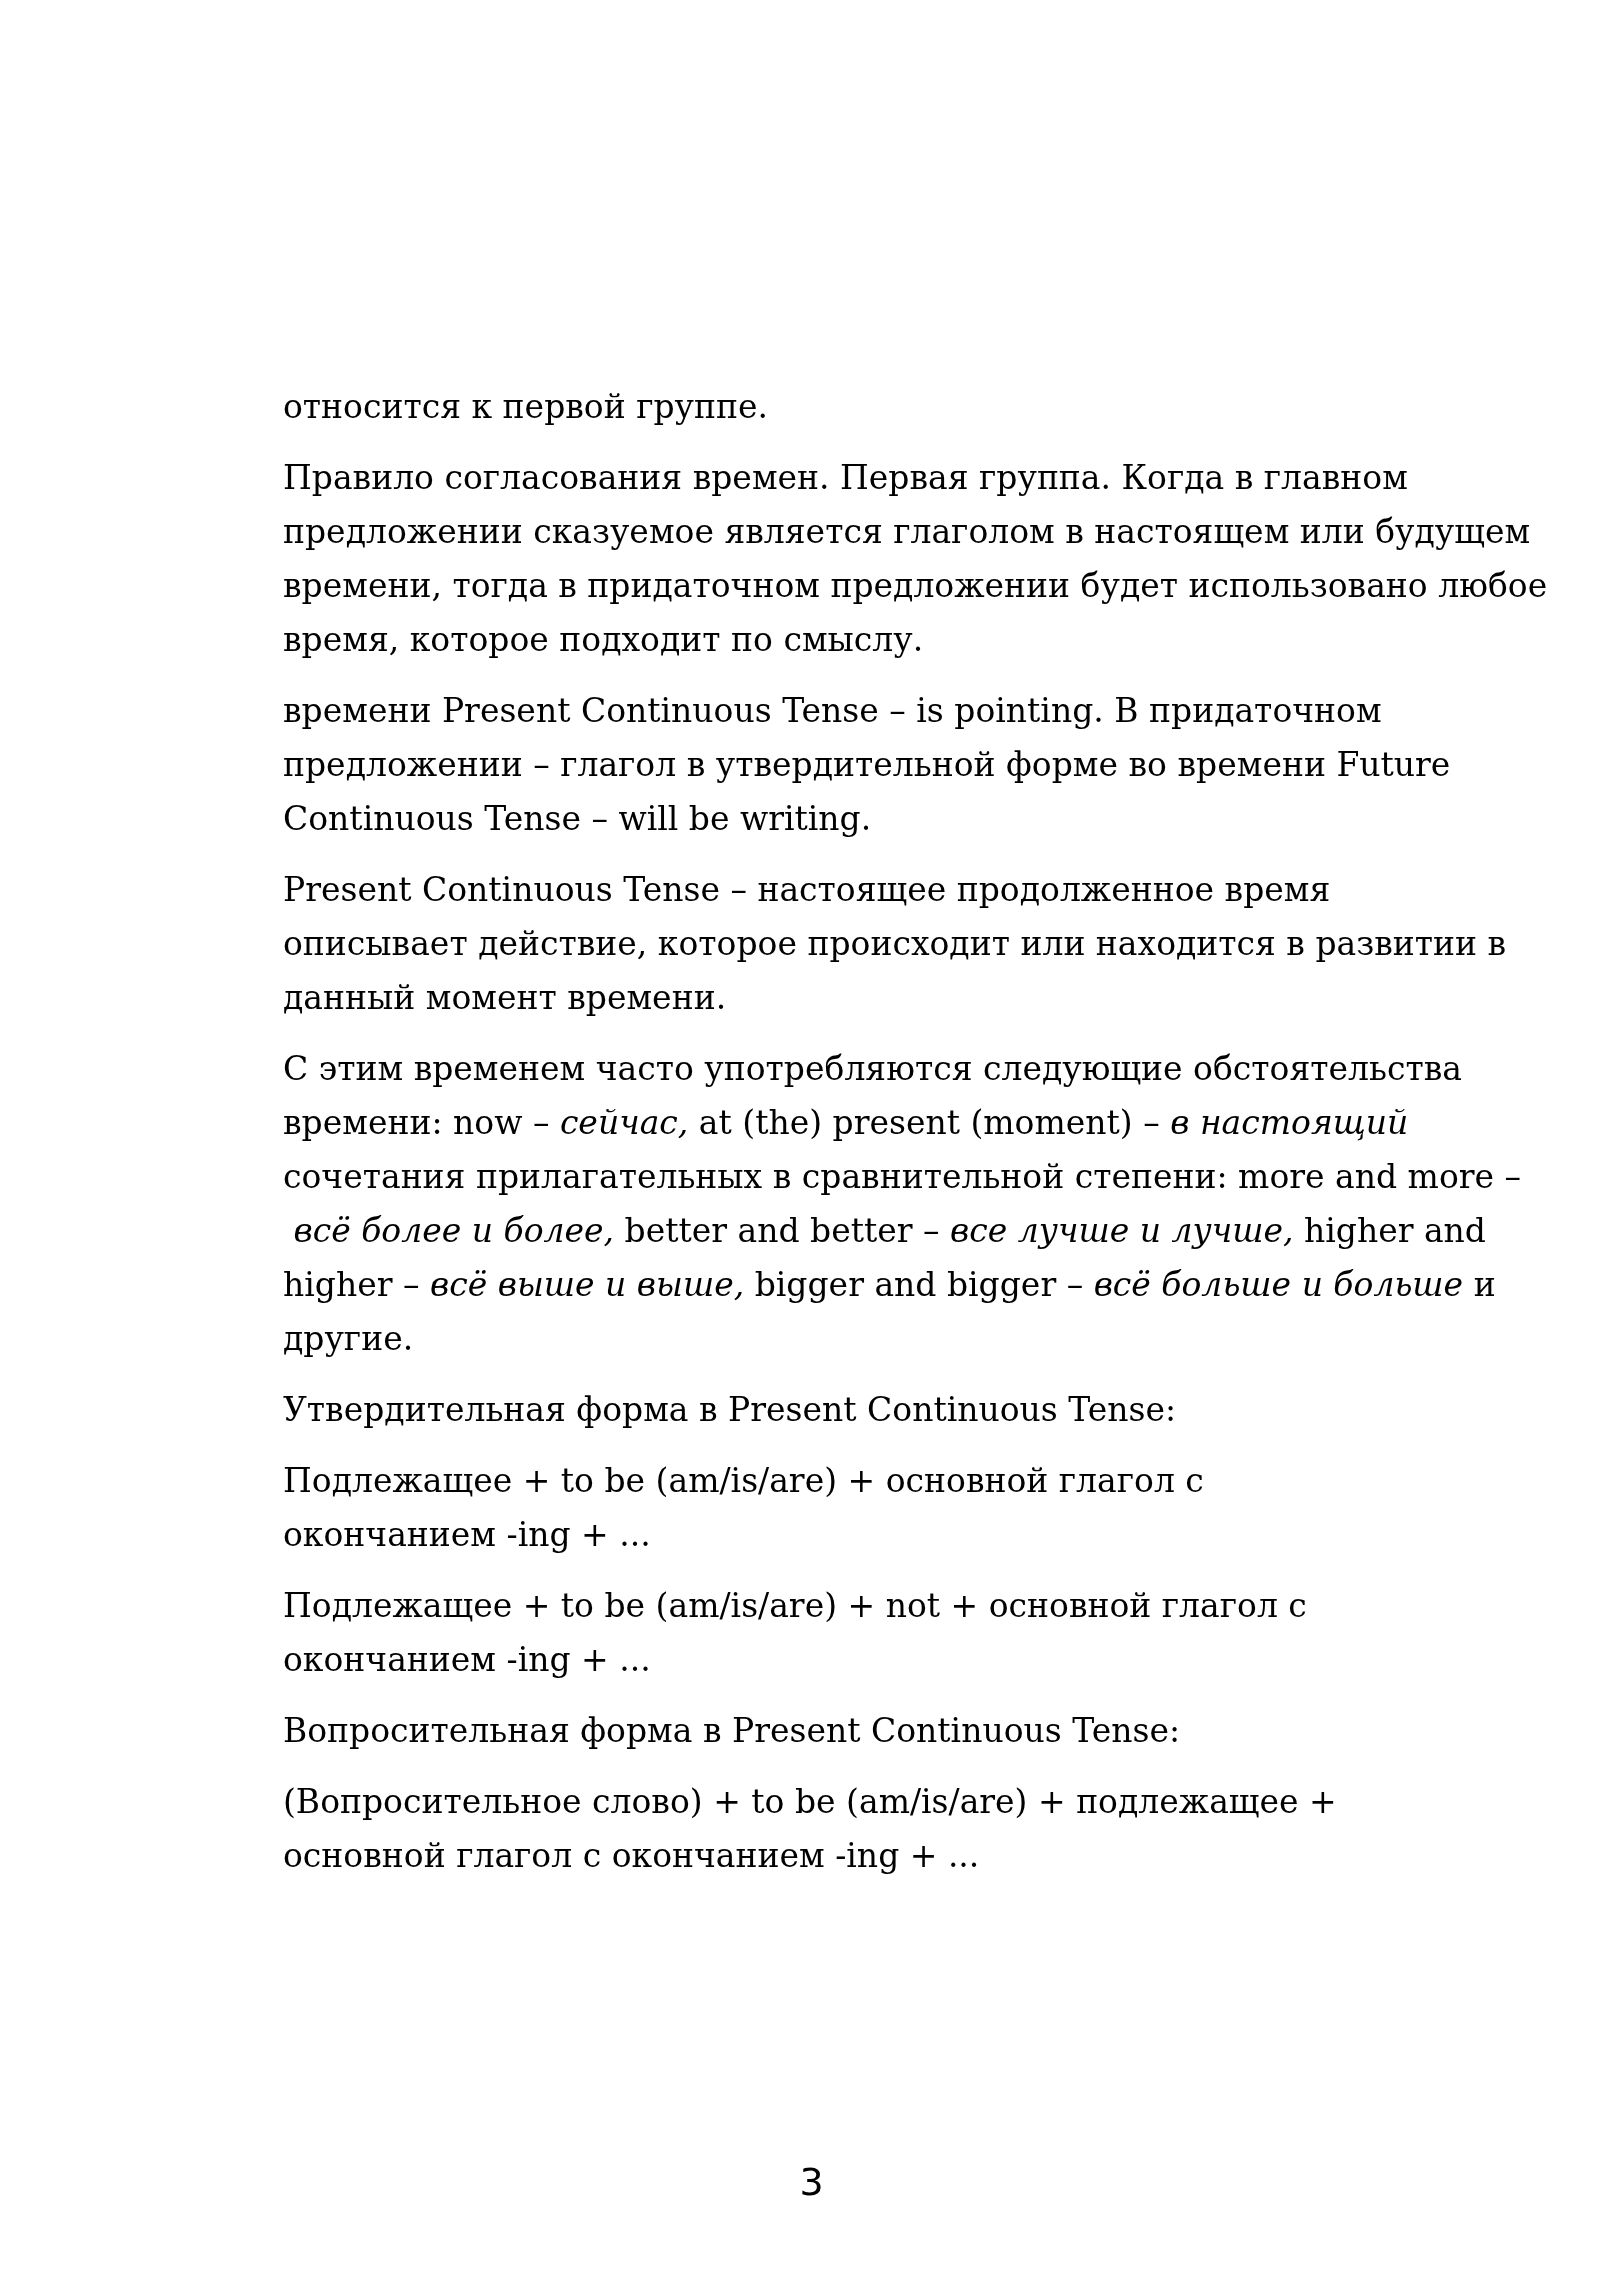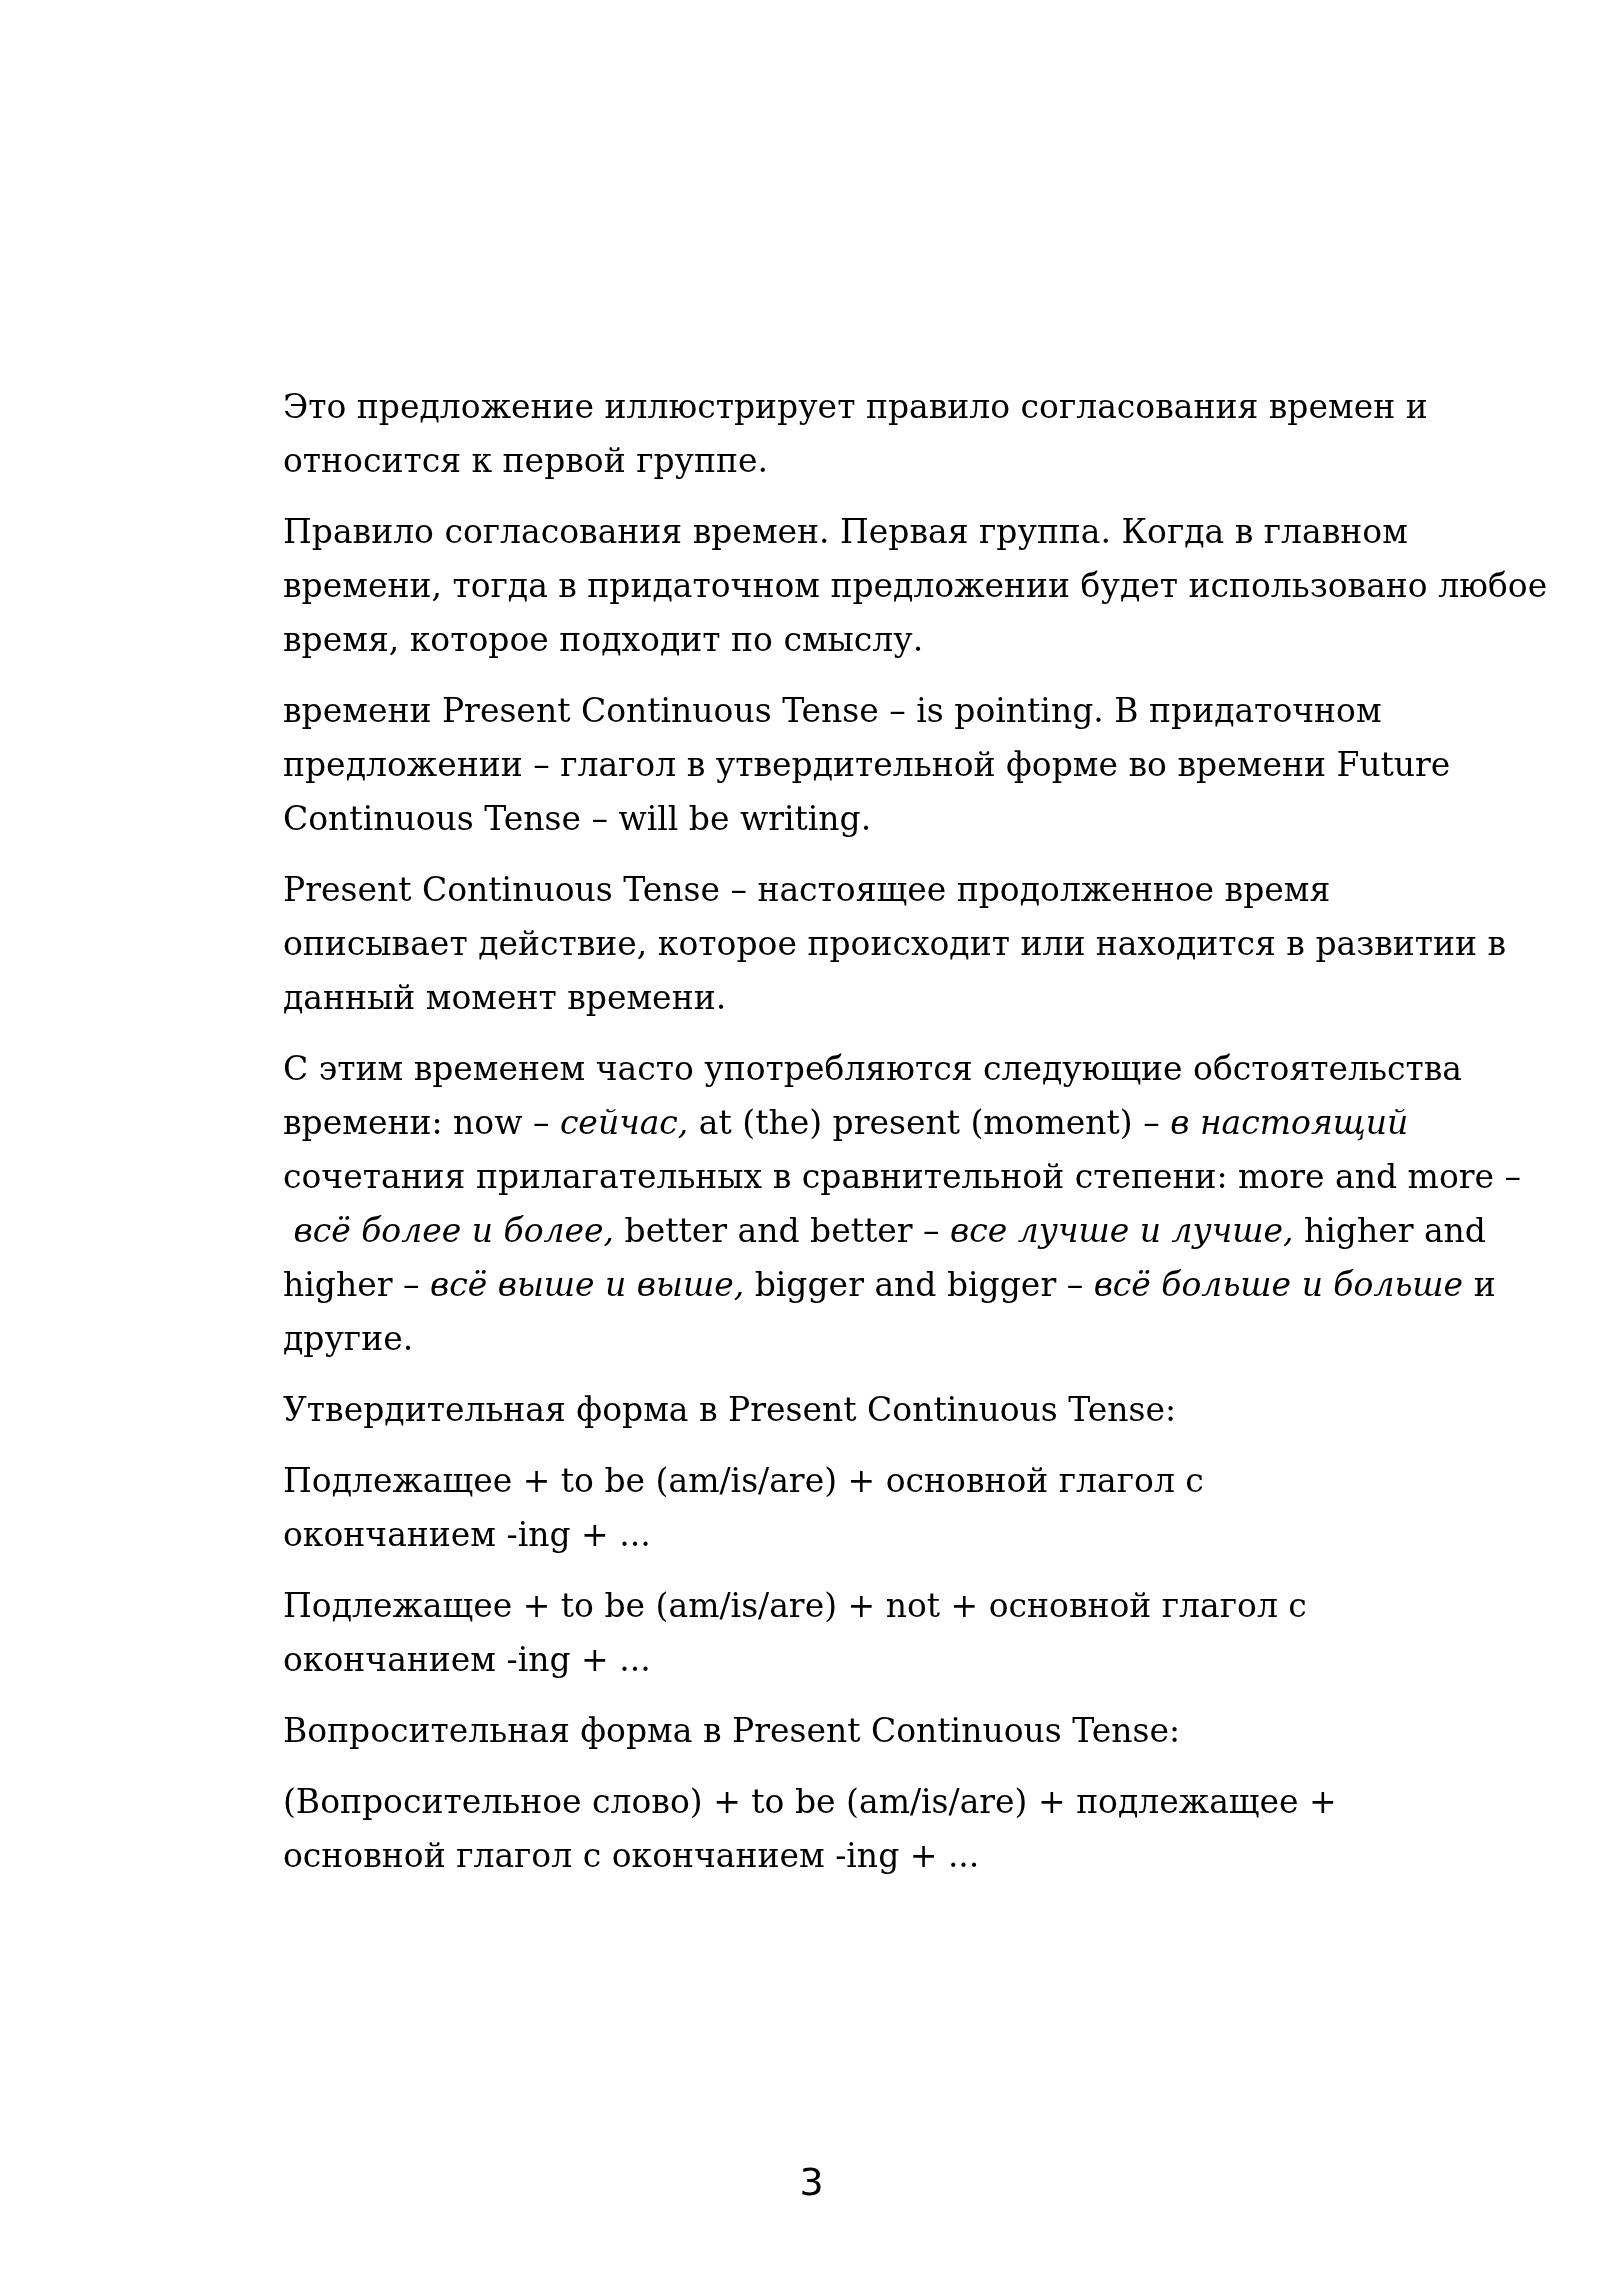--- a/index.html
+++ b/index.html
@@ -44,25 +44,25 @@
     font-size: 38px;
     line-height: 44px;
   }
 </style>
 </head>
 <body>
 
 <div class="page">
   <main class="content">
       <p>
-        <span class="line"><span>Это предложение иллюстрирует правило согласования времен и</span></span>
         <span class="line"><span>относится к первой группе.</span></span>
       </p>
       <p>
         <span class="line"><span>Правило согласования времен. Первая группа. Когда в главном</span></span>
+        <span class="line"><span>предложении сказуемое является глаголом в настоящем или будущем</span></span>
         <span class="line"><span>времени, тогда в придаточном предложении будет использовано любое</span></span>
         <span class="line"><span>время, которое подходит по смыслу.</span></span>
       </p>
       <p>
         <span class="line"><span>времени Present Continuous Tense – </span><span class="b">is pointing</span><span>. В придаточном</span></span>
         <span class="line"><span>предложении – глагол в утвердительной форме во времени Future</span></span>
         <span class="line"><span>Continuous Tense – </span><span class="b">will be writing</span><span>.</span></span>
       </p>
       <p>
         <span class="line"><span class="b">Present Continuous Tense</span><span> – настоящее продолженное время</span></span>

